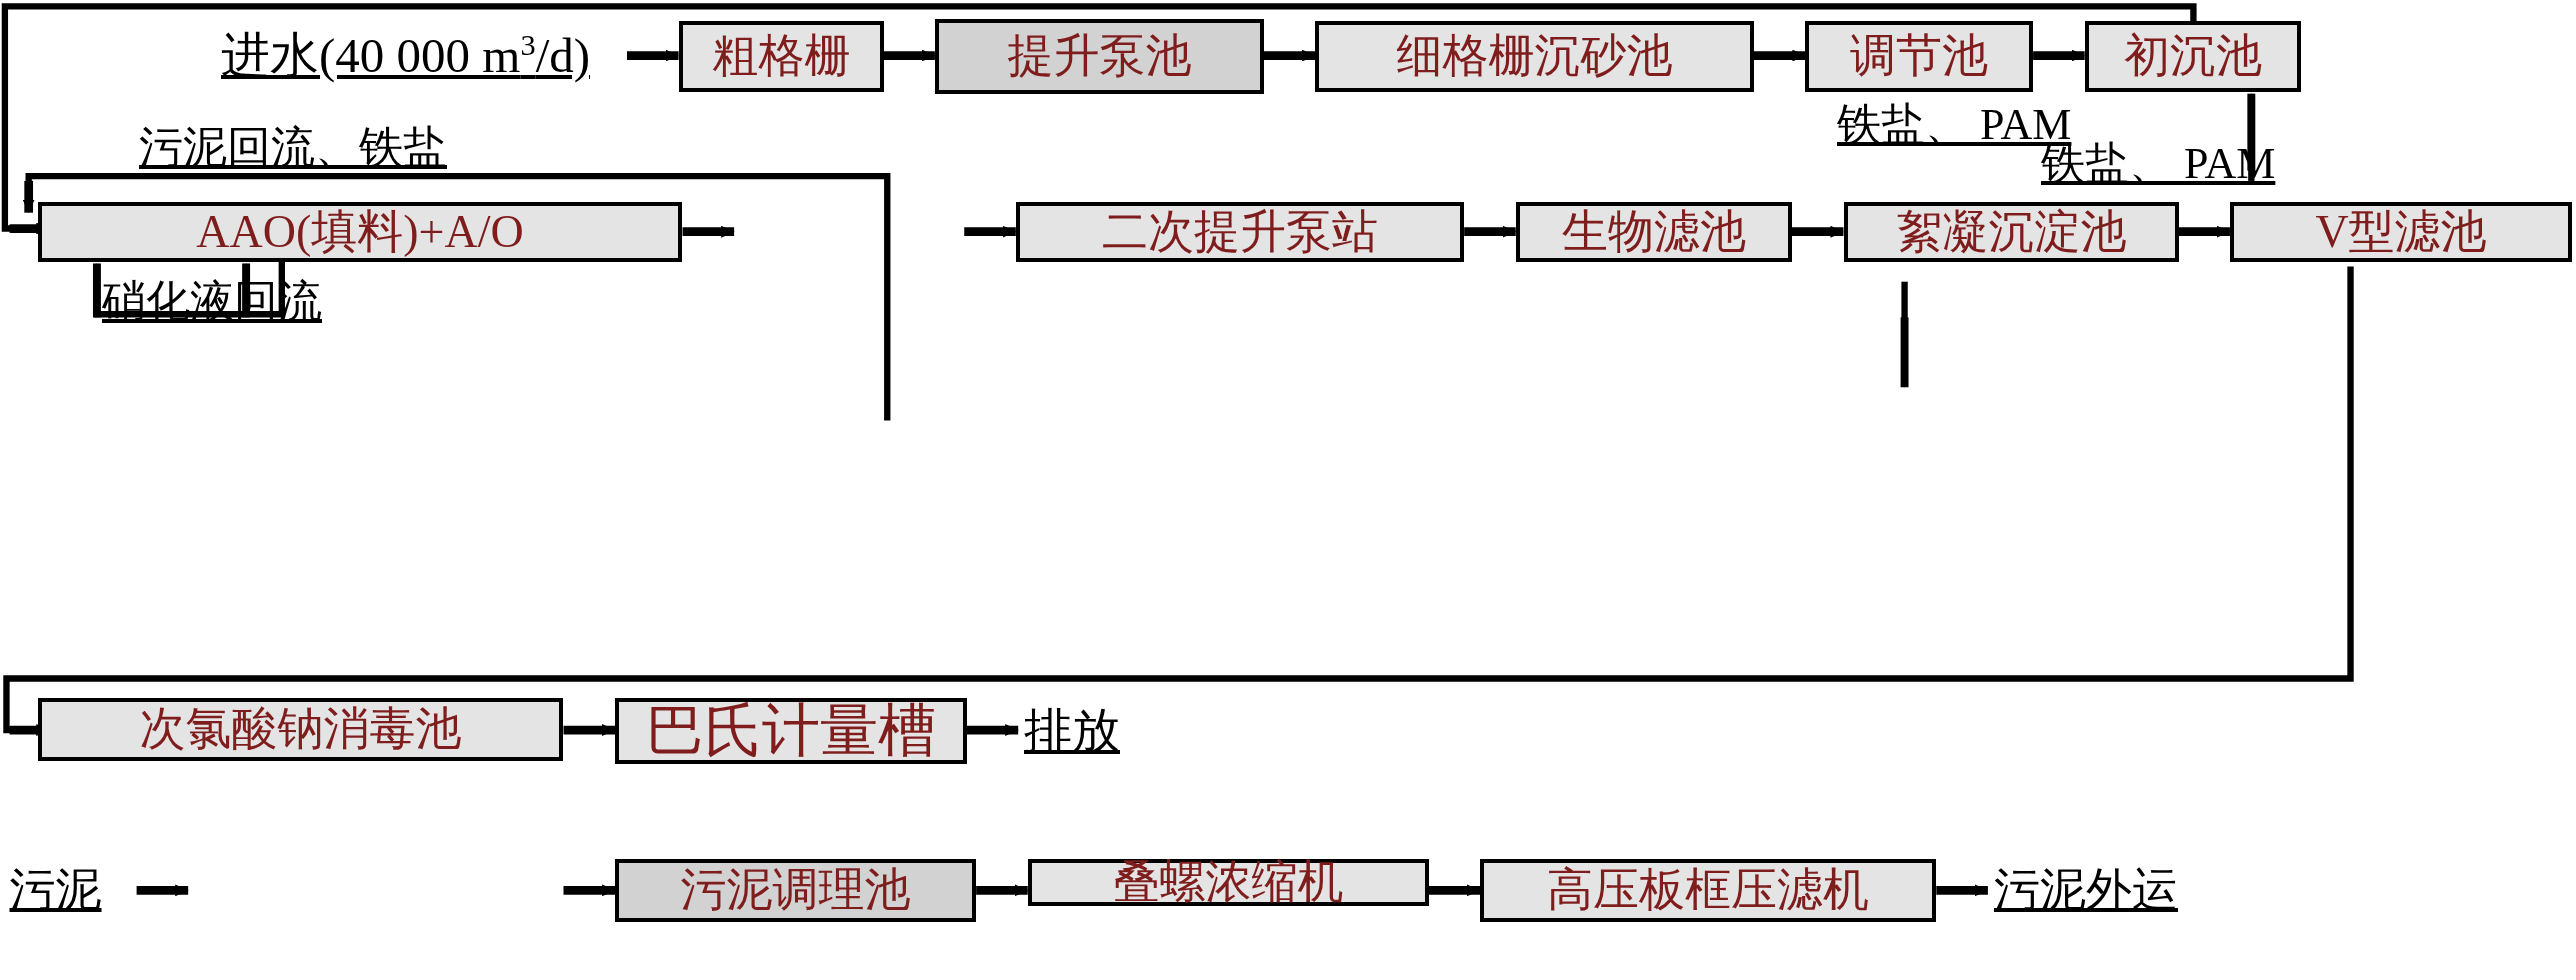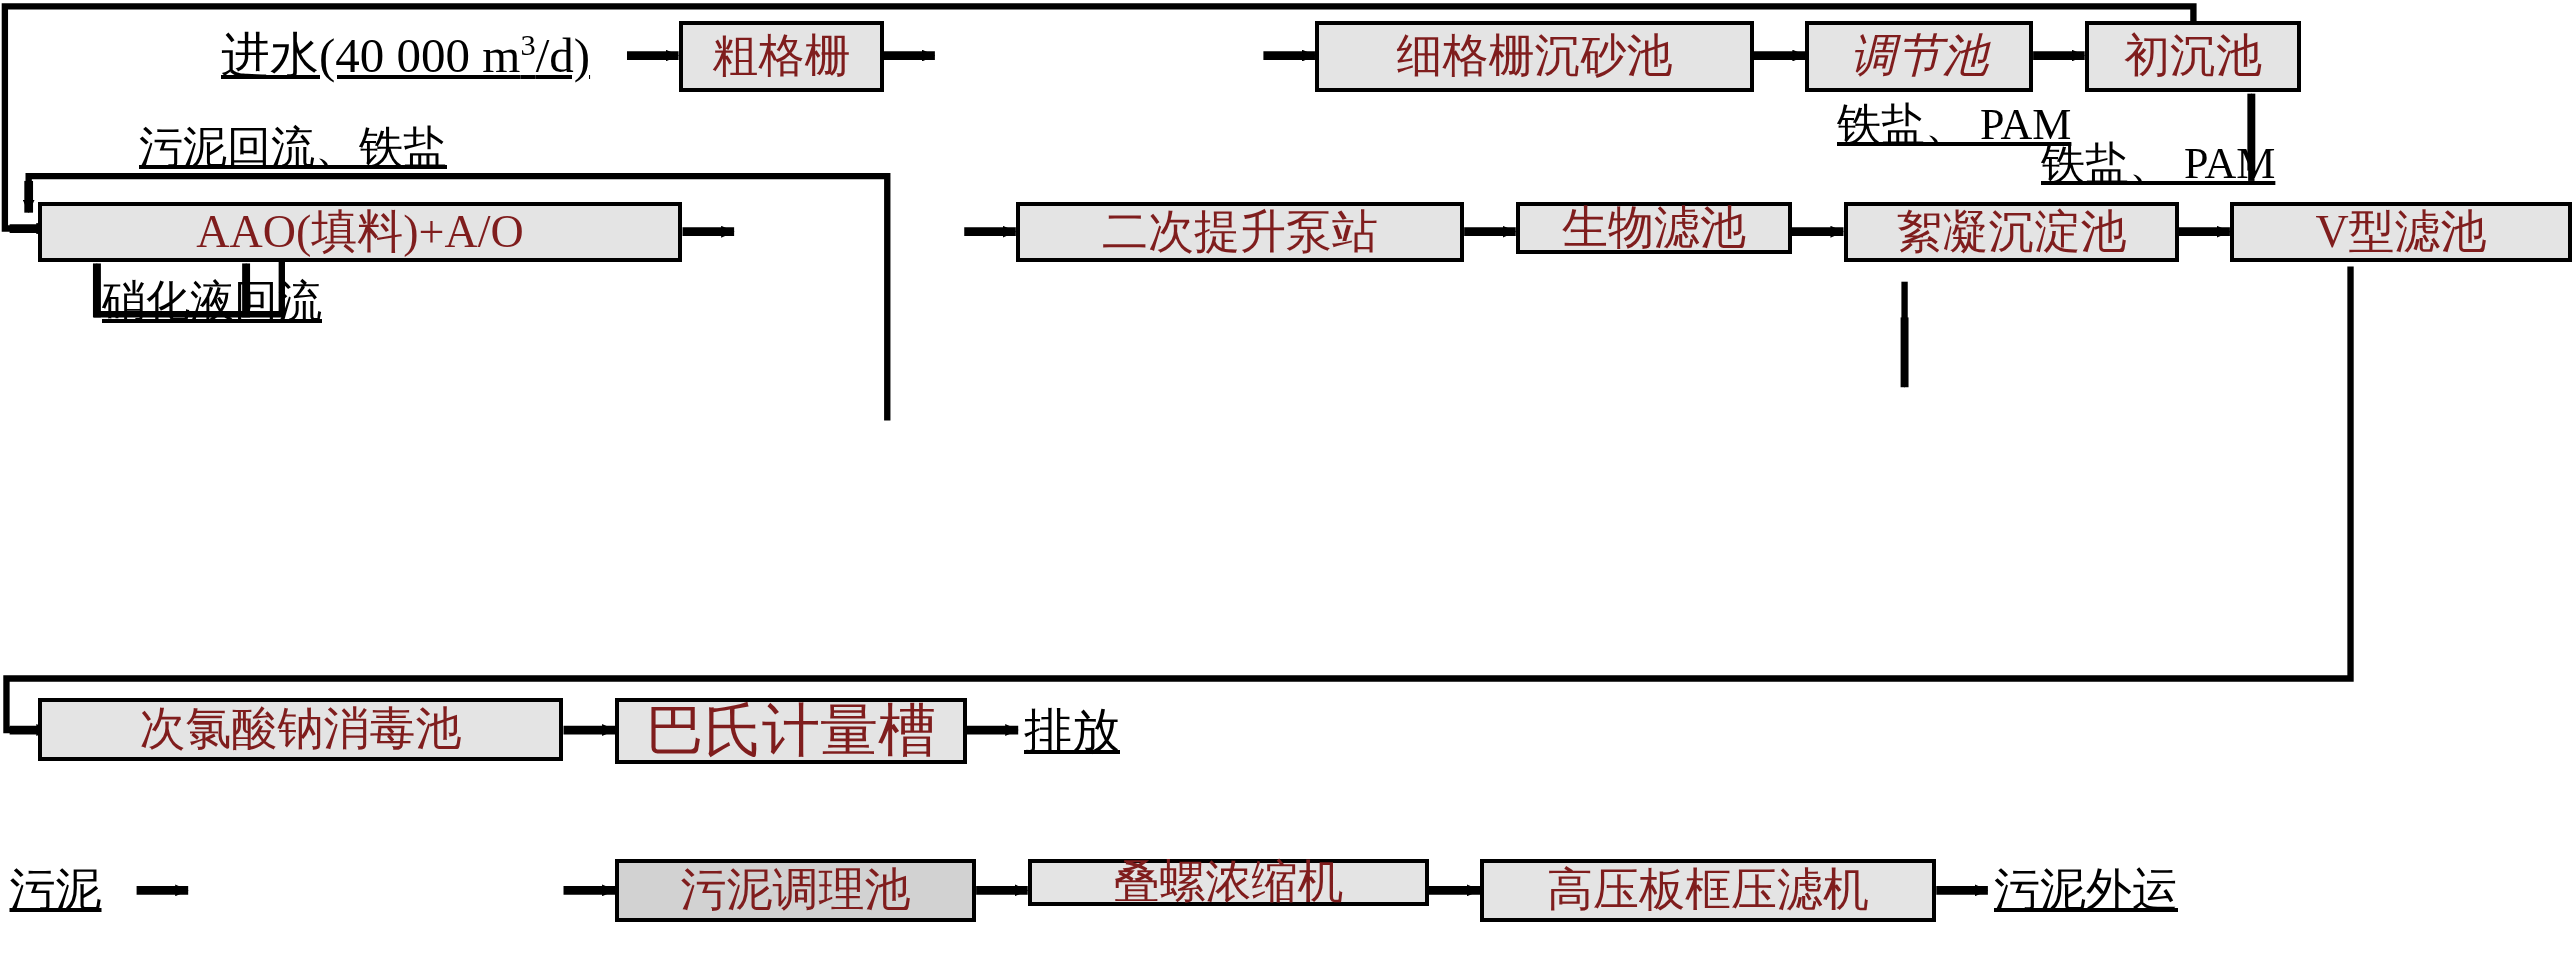--- a/index.html
+++ b/index.html
@@ -77,26 +77,29 @@
   </svg>
 
   <div class="freetext ta-left" style="left:221px;top:30px;font-size:49px;">
     <span>进水(40 000 m</span><sup>3</sup><span>/d)</span>
   </div>
 
   <div class="nodebox fill-light" style="left:679px;top:20.6px;width:205px;height:71px;font-size:46px;">
     <span class="nlabel">粗格栅</span>
   </div>
 
+  <div class="nodebox fill-dark" style="left:935px;top:19px;width:329px;height:75px;font-size:46px;">
+    <span class="nlabel">提升泵池</span>
+  </div>
 
   <div class="nodebox fill-light" style="left:1315px;top:20.6px;width:439px;height:71px;font-size:46px;">
     <span class="nlabel">细格栅沉砂池</span>
   </div>
 
-  <div class="nodebox fill-light" style="left:1805px;top:20.6px;width:228px;height:71px;font-size:46px;font-style:italic;">
+  <div class="nodebox fill-light" style="left:1805px;top:20.6px;width:228px;height:71px;font-size:46px;">
     <span class="nlabel">调节池</span>
   </div>
 
   <div class="nodebox fill-light" style="left:2085px;top:20.6px;width:216px;height:71px;font-size:46px;">
     <span class="nlabel">初沉池</span>
   </div>
 
   <div class="freetext" style="left:1837px;top:102px;font-size:44px;">铁盐、 PAM</div>
 
   <div class="freetext" style="left:2041px;top:141px;font-size:44px;">铁盐、 PAM</div>
@@ -105,21 +108,21 @@
 
   <div class="nodebox fill-light" style="left:38px;top:202px;width:644px;height:60px;font-size:46px;">
     <span class="nlabel">AAO(填料)+A/O</span>
   </div>
 
 
   <div class="nodebox fill-light" style="left:1016px;top:202px;width:448px;height:60px;font-size:46px;">
     <span class="nlabel">二次提升泵站</span>
   </div>
 
-  <div class="nodebox fill-light" style="left:1516px;top:202px;width:276px;height:52px;font-size:46px;">
+  <div class="nodebox fill-light" style="left:1516px;top:202px;width:276px;height:60px;font-size:46px;">
     <span class="nlabel">生物滤池</span>
   </div>
 
   <div class="nodebox fill-light" style="left:1844px;top:202px;width:335px;height:60px;font-size:46px;">
     <span class="nlabel">絮凝沉淀池</span>
   </div>
 
   <div class="nodebox fill-light" style="left:2230px;top:202px;width:342px;height:60px;font-size:46px;">
     <span class="nlabel">V型滤池</span>
   </div>

